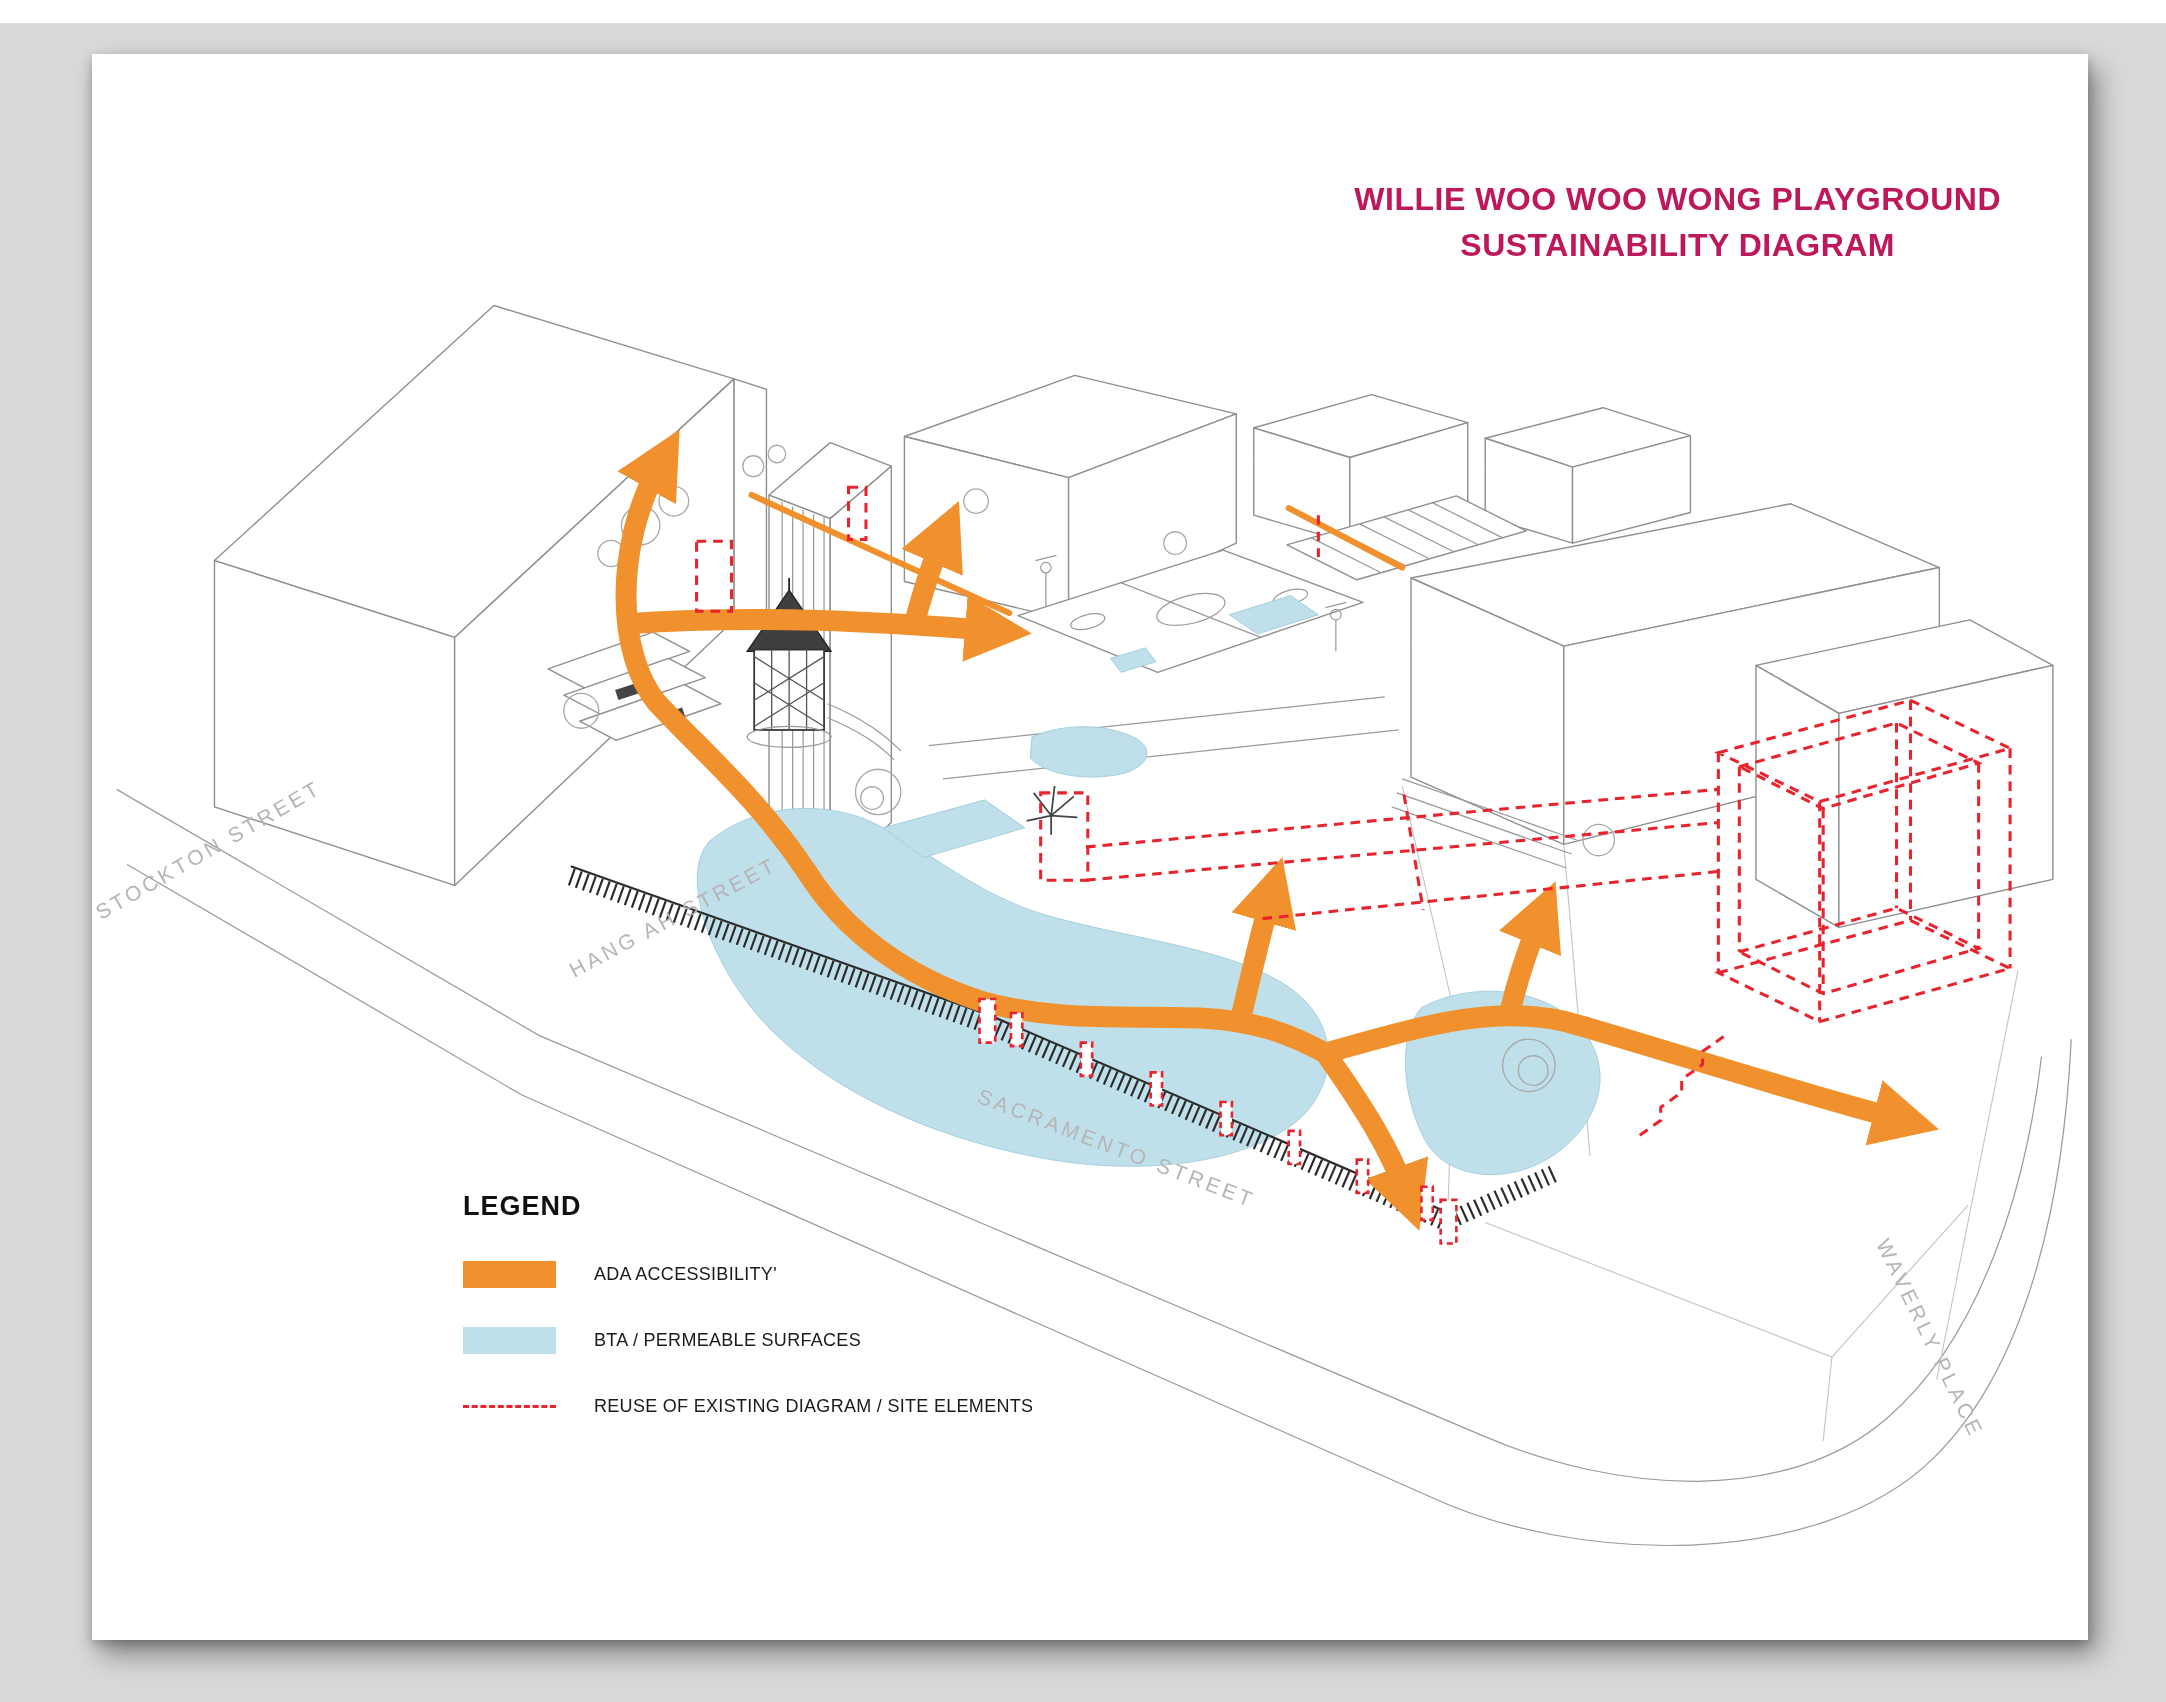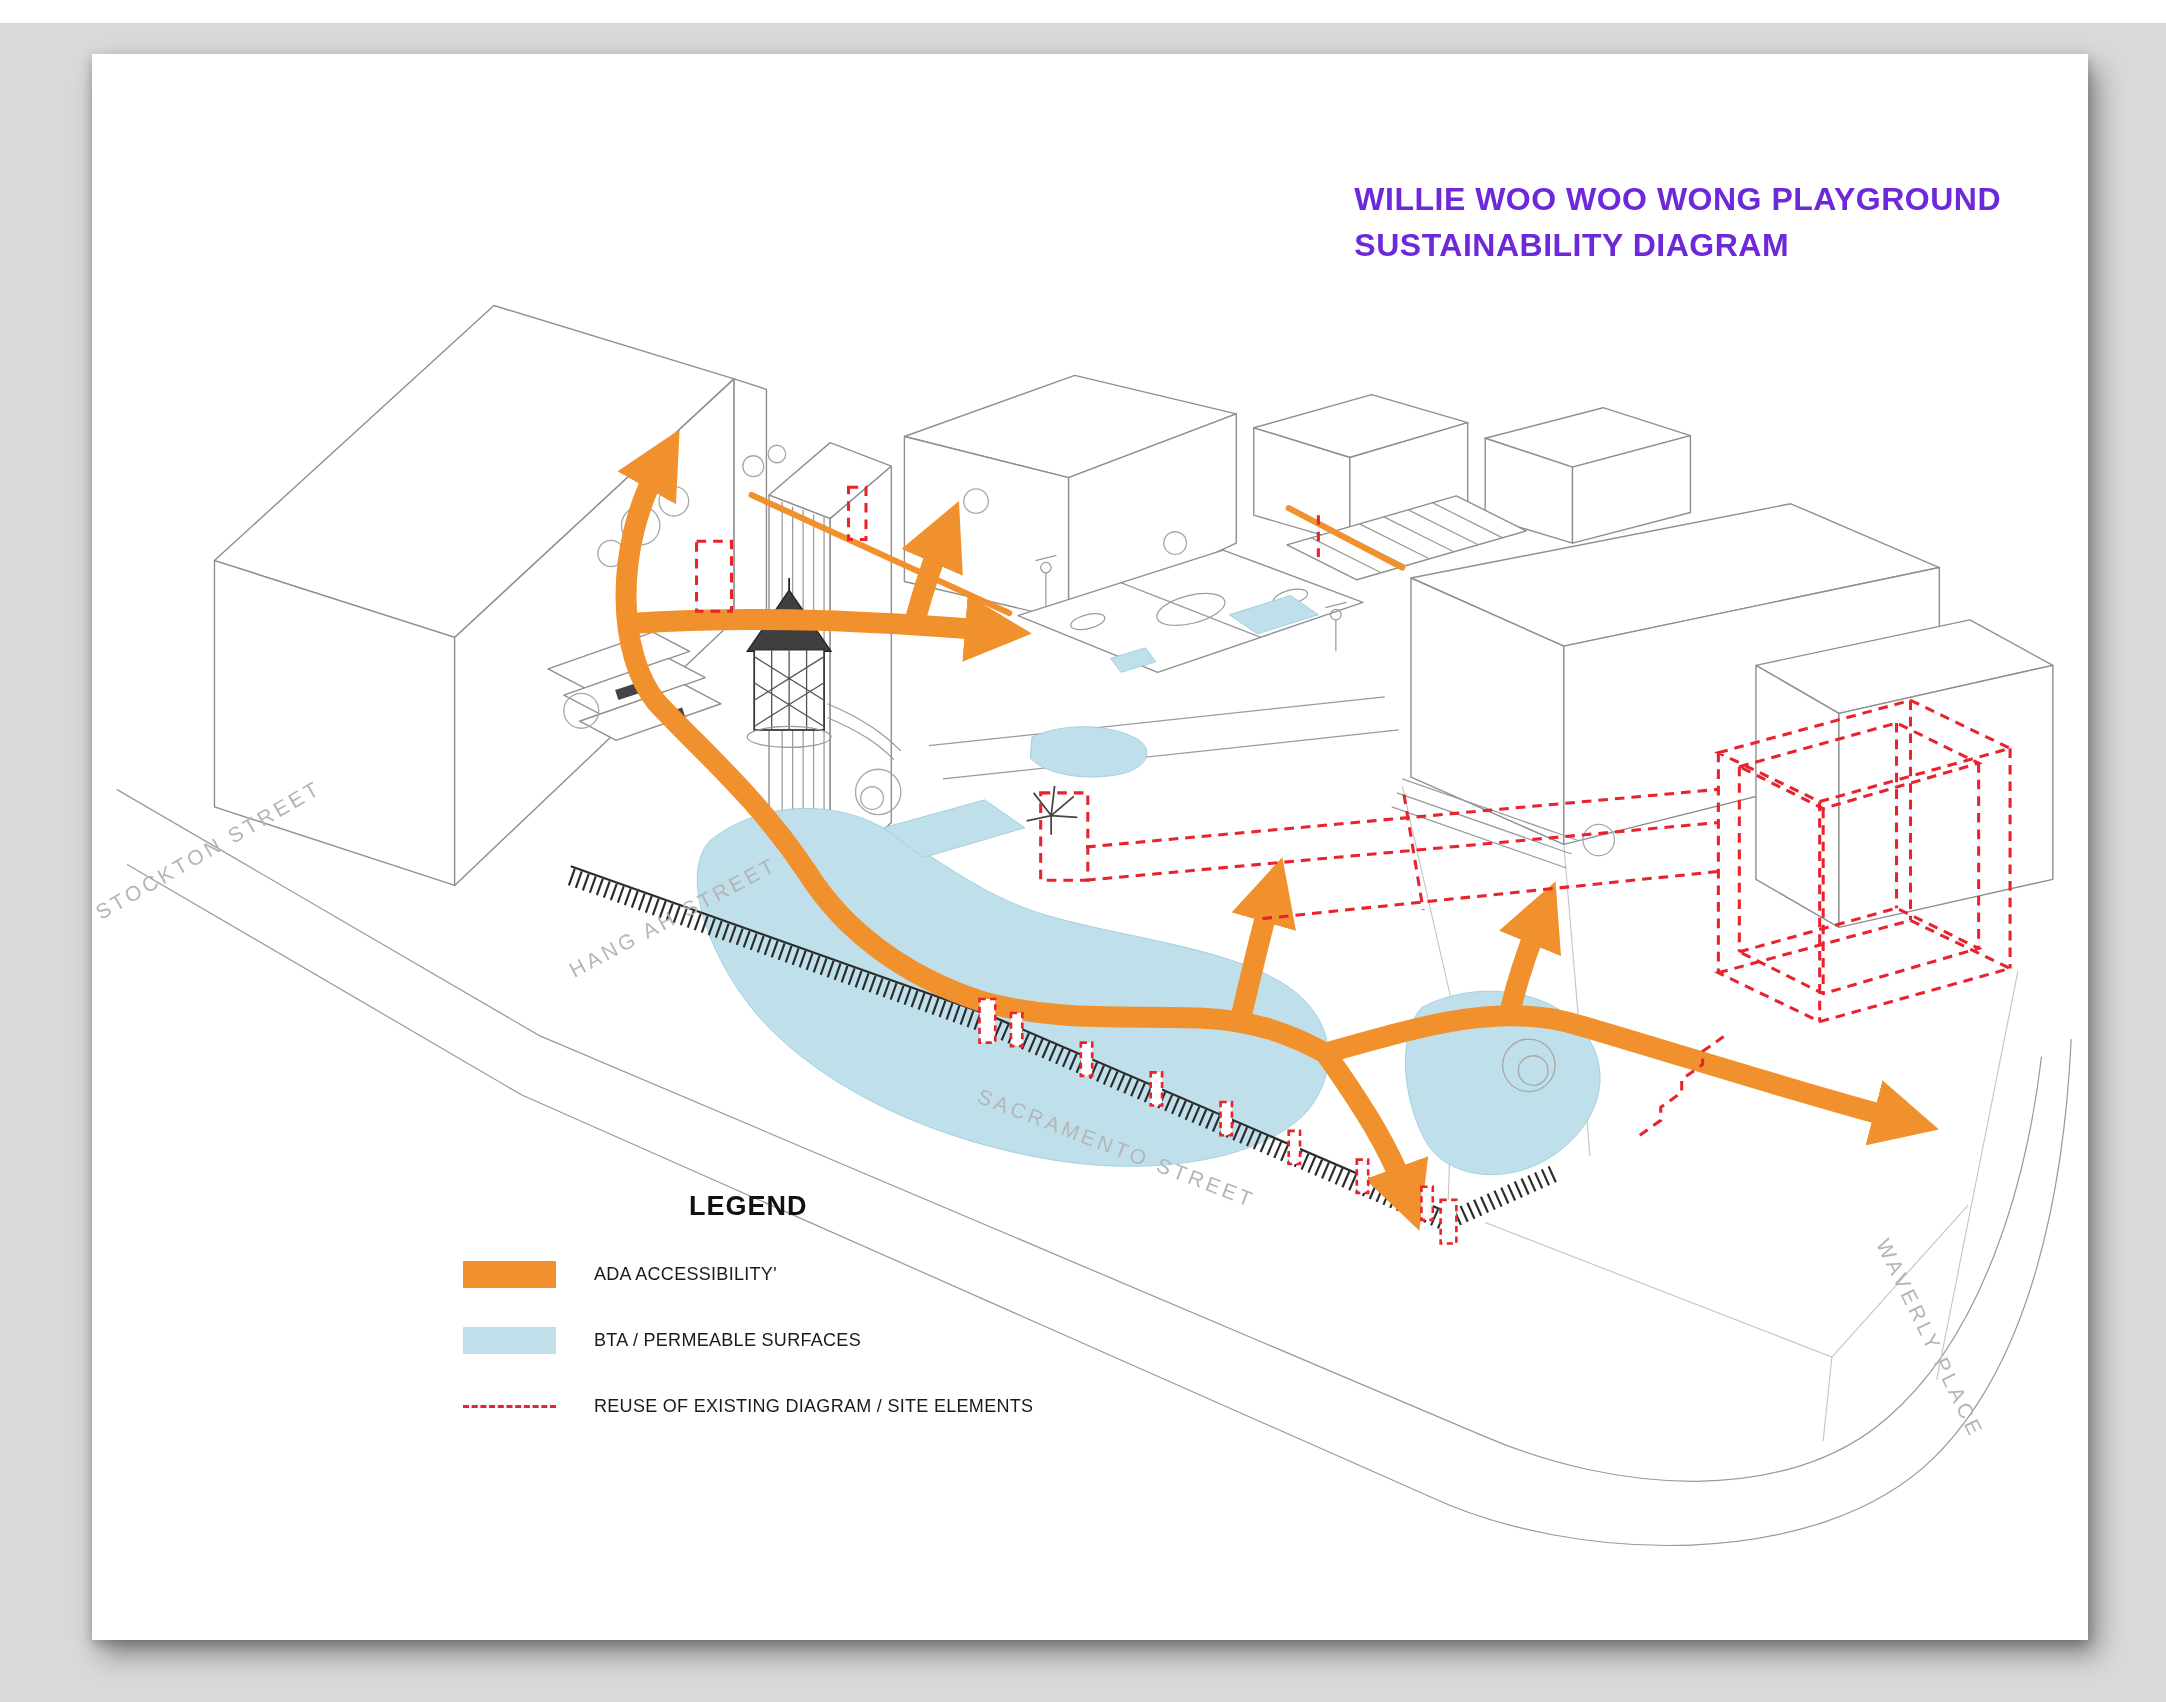--- a/index.html
+++ b/index.html
@@ -13,26 +13,26 @@
   .top-strip{
     position:absolute;top:0;left:0;width:2166px;height:23px;background:#ffffff;
   }
   .page{
     position:absolute;left:92px;top:54px;width:1996px;height:1586px;
     background:#ffffff;
     box-shadow:8.7px 14px 26px rgba(0,0,0,0.40), 0 3.5px 10.5px rgba(0,0,0,0.22);
   }
   .title-block{
     position:absolute;top:122px;right:87px;
-    text-align:left;
-    font-size:32px;font-weight:700;color:#6d28d9;
+    text-align:center;
+    font-size:32px;font-weight:700;color:#be185d;
     letter-spacing:0.5px;line-height:46px;margin-left:44px;
   }
   svg.diagram{position:absolute;left:0;top:0;width:1996px;height:1586px;}
-  .legend{position:absolute;left:371px;top:1137px;text-align:center;}
+  .legend{position:absolute;left:371px;top:1137px;}
   .legend-heading{font-size:27px;font-weight:700;letter-spacing:1px;color:#111;margin-bottom:38px;}
   .legend-row{display:flex;align-items:center;margin-bottom:38px;height:28px;}
   .legend-swatch{width:93px;height:27px;margin-right:38px;flex:none;}
   .swatch-ada{background:#F0912D;}
   .swatch-bta{background:#BFE0EA;}
   .swatch-reuse{height:0;border-top:3.5px dashed #E8232E;background:none;}
   .legend-label{font-size:18px;color:#1a1a1a;letter-spacing:0.3px;white-space:nowrap;}
 
   
   .bld{fill:#ffffff;stroke:#8f8f8f;stroke-width:1.6;stroke-linejoin:round;}

